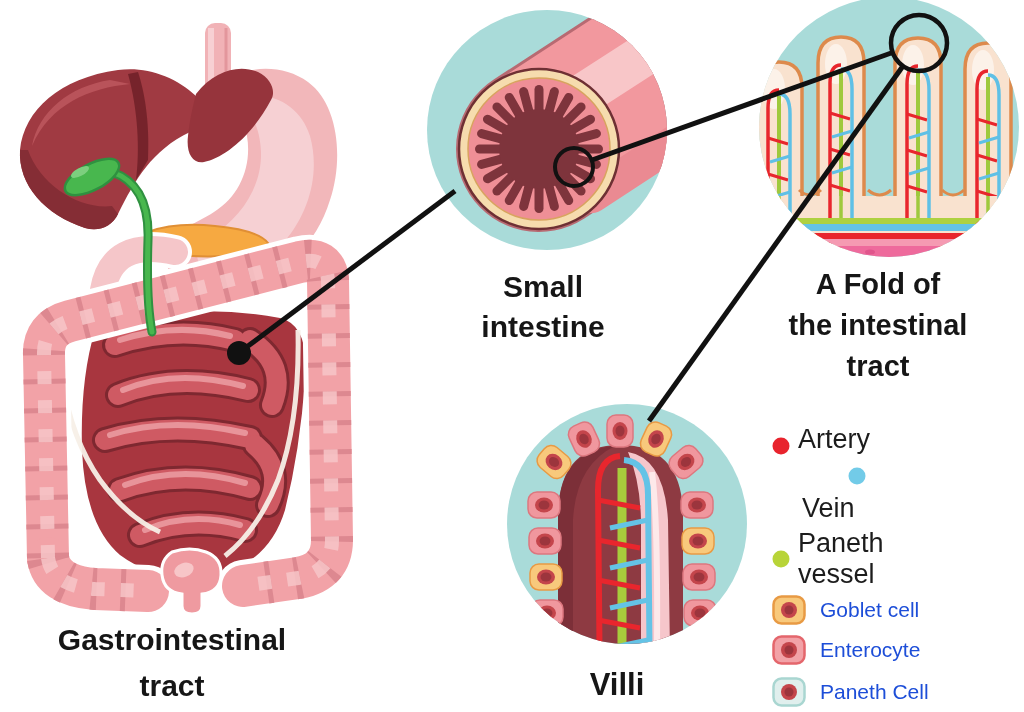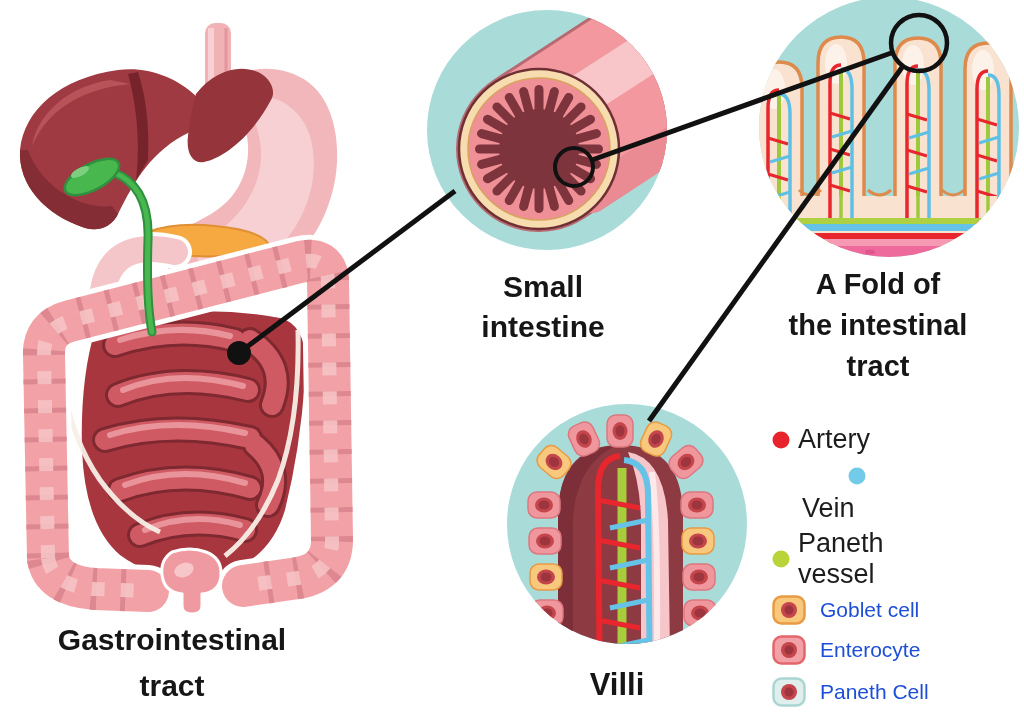--- a/index.html
+++ b/index.html
@@ -6,21 +6,21 @@
   #canvas{position:relative;width:1024px;height:712px;background:#ffffff;overflow:hidden;
           font-family:"Liberation Sans","DejaVu Sans",sans-serif;}
   #art{position:absolute;left:0;top:0;}
   .big-label{position:absolute;text-align:center;font-weight:bold;color:#161616;}
   #label-small{left:443px;top:267px;width:200px;font-size:30px;line-height:40px;}
   #label-fold{left:763px;top:264px;width:230px;font-size:29px;line-height:41px;}
   #label-gi{left:42px;top:617px;width:260px;font-size:30px;line-height:46px;}
   #label-villi{left:557px;top:667px;width:120px;font-size:31px;line-height:36px;}
   .legend-vessels{position:absolute;left:772px;top:424px;width:170px;}
   .v-row{display:flex;align-items:center;gap:8px;color:#1c1c1c;font-size:27px;line-height:31px;}
-  .v-row.r1{margin-bottom:12px;}
+  .v-row.r1{margin-bottom:12px;align-items:flex-end;}
   .v-row.r2{margin-bottom:4px;flex-direction:column;}
   .v-row .txt{width:110px;}
   .legend-cells{position:absolute;left:772px;top:595px;width:230px;}
   .c-row{display:flex;align-items:center;gap:14px;color:#1d4ed8;font-size:21px;height:30px;}
   .c-row.r1{margin-bottom:10px;}
   .c-row.r2{margin-bottom:12px;text-align:right;}
   .dot-svg,.swatch-svg{flex:0 0 auto;display:block;}
 </style>
 </head>
 <body>

